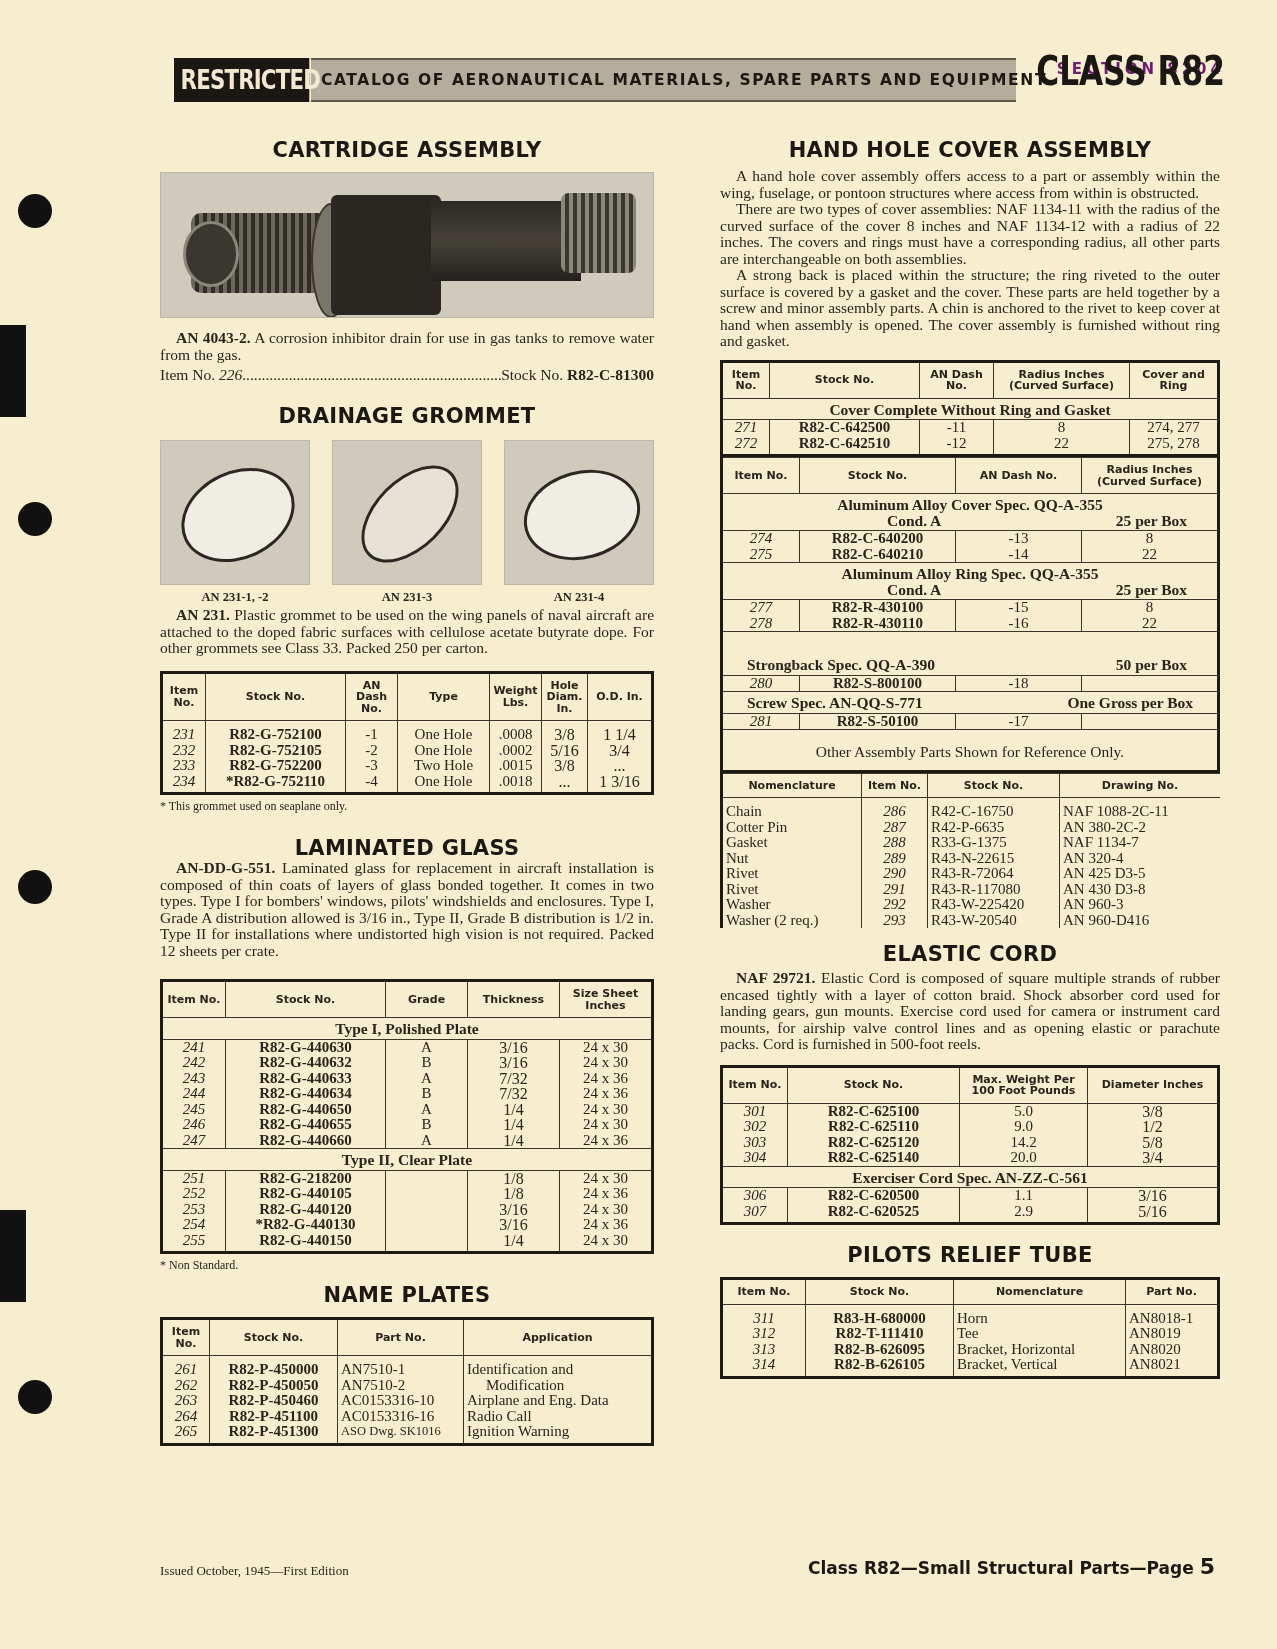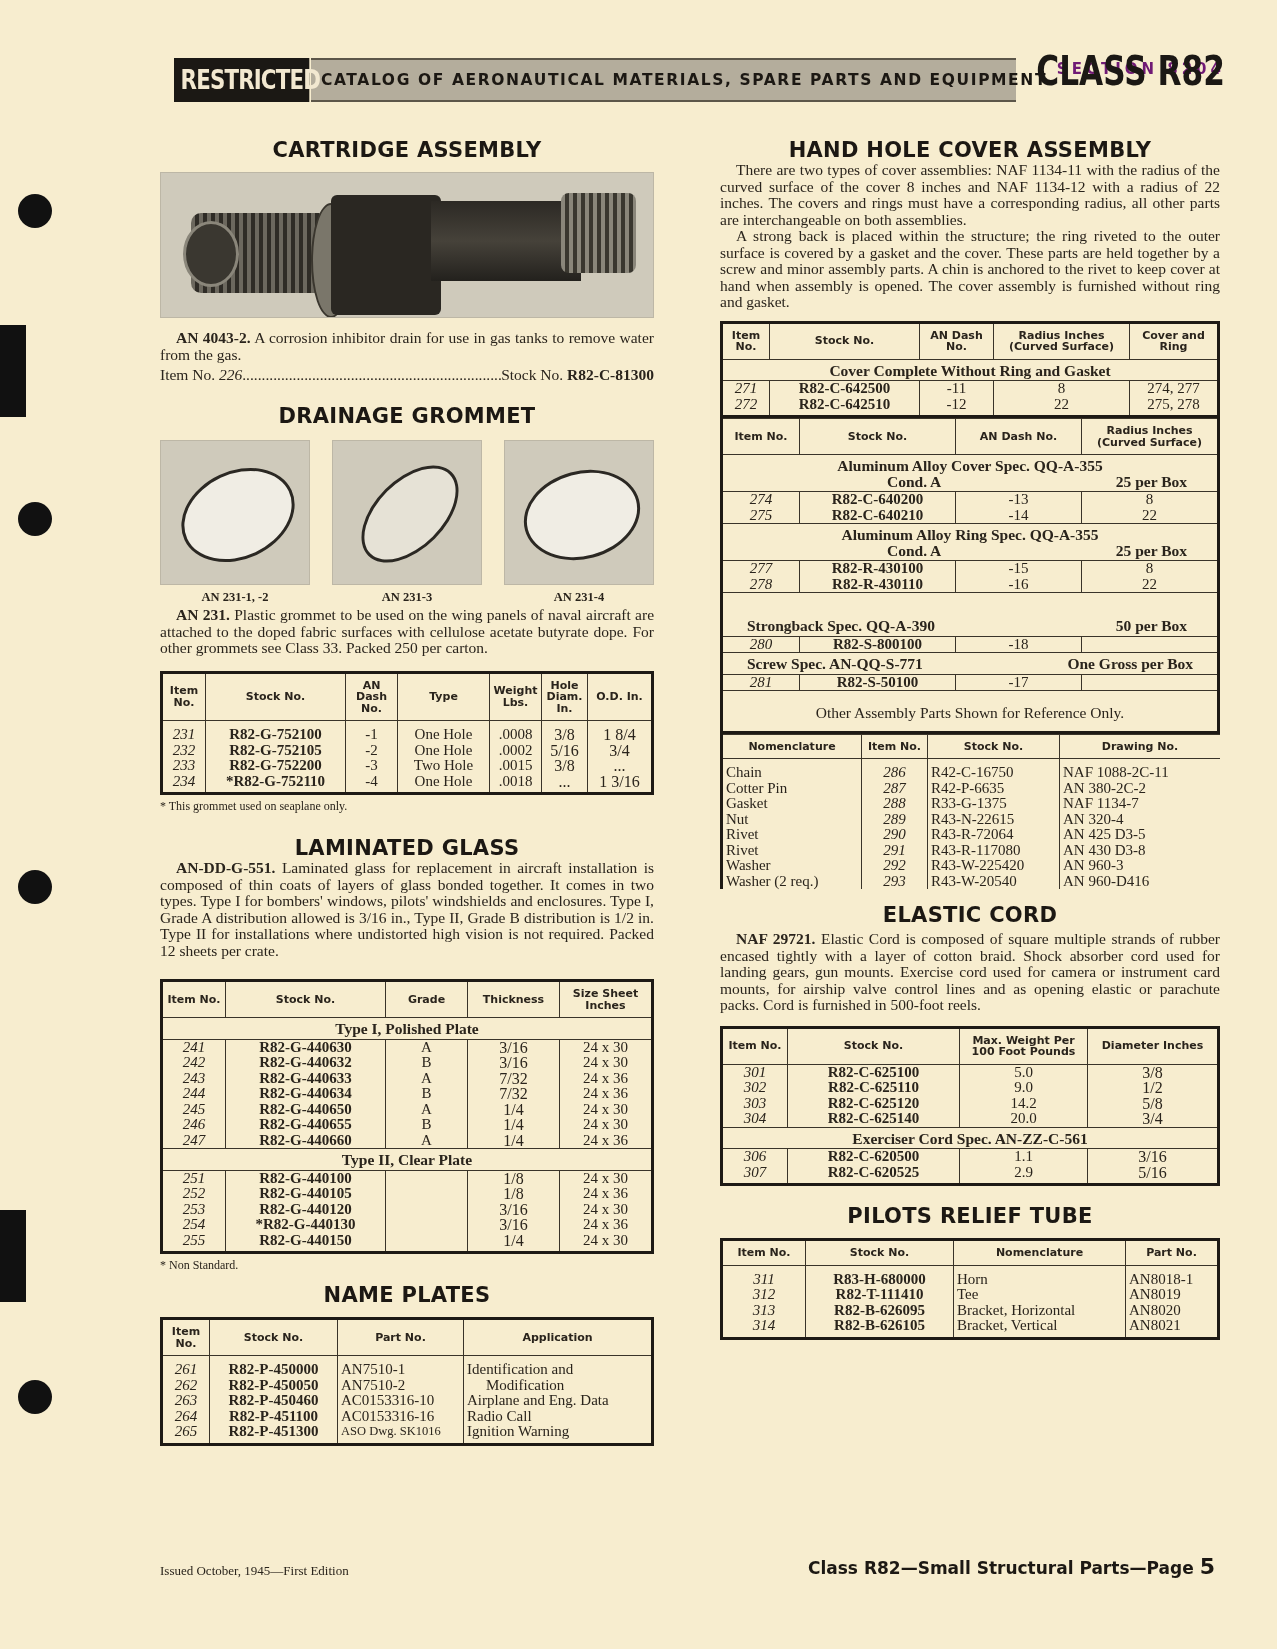--- a/index.html
+++ b/index.html
@@ -145,21 +145,21 @@
         </tr>
           </thead>
         <tbody>
           <tr class="first">
             <td class="item">231</td>
               <td class="stock">R82-G-752100</td>
               <td>-1</td>
               <td>One Hole</td>
               <td>.0008</td>
               <td class="frac">3/8</td>
-              <td class="frac">1 8/4</td>
+              <td class="frac">1 1/4</td>
           </tr>
           <tr>
             <td class="item">232</td>
               <td class="stock">R82-G-752105</td>
               <td>-2</td>
               <td>One Hole</td>
               <td>.0002</td>
               <td class="frac">5/16</td>
               <td class="frac">3/4</td>
           </tr>
@@ -253,21 +253,21 @@
               <td class="stock">R82-G-440660</td>
               <td>A</td>
               <td class="frac">1/4</td>
               <td>24 x 36</td>
             </tr>
           <tr class="group">
               <td colspan="5">Type II, Clear Plate</td>
             </tr>
           <tr>
               <td class="item">251</td>
-              <td class="stock">R82-G-440100</td>
+              <td class="stock">R82-G-218200</td>
               <td></td>
               <td class="frac">1/8</td>
               <td>24 x 30</td>
             </tr>
           <tr>
               <td class="item">252</td>
               <td class="stock">R82-G-440105</td>
               <td></td>
               <td class="frac">1/8</td>
               <td>24 x 36</td>
@@ -341,20 +341,21 @@
               <td class="left">Ignition Warning</td>
             </tr>
         </tbody>
       </table>
     </section>
   </div>
 
   <div class="col col-right">
     <section>
       <h2>HAND HOLE COVER ASSEMBLY</h2>
+      <p class="body" style="margin-top:6px;">A hand hole cover assembly offers access to a part or assembly within the wing, fuselage, or pontoon structures where access from within is obstructed.</p>
       <p class="body">There are two types of cover assemblies: NAF 1134-11 with the radius of the curved surface of the cover 8 inches and NAF 1134-12 with a radius of 22 inches. The covers and rings must have a corresponding radius, all other parts are interchangeable on both assemblies.</p>
       <p class="body">A strong back is placed within the structure; the ring riveted to the outer surface is covered by a gasket and the cover. These parts are held together by a screw and minor assembly parts. A chin is anchored to the rivet to keep cover at hand when assembly is opened. The cover assembly is furnished without ring and gasket.</p>
 
       <table class="cat" style="margin-top:10px;">
         <thead>
             <tr>
           <th style="width:48px">Item No.</th>
           <th style="width:150px">Stock No.</th>
           <th style="width:74px">AN Dash No.</th>
           <th style="width:136px">Radius Inches (Curved Surface)</th>

